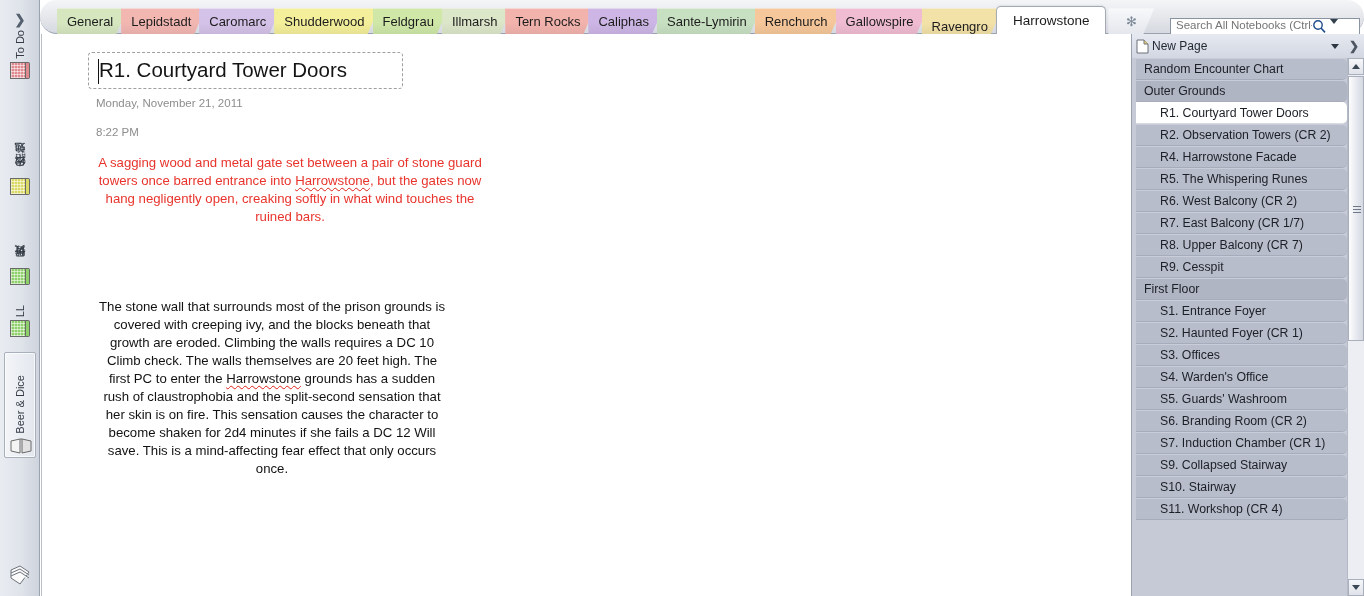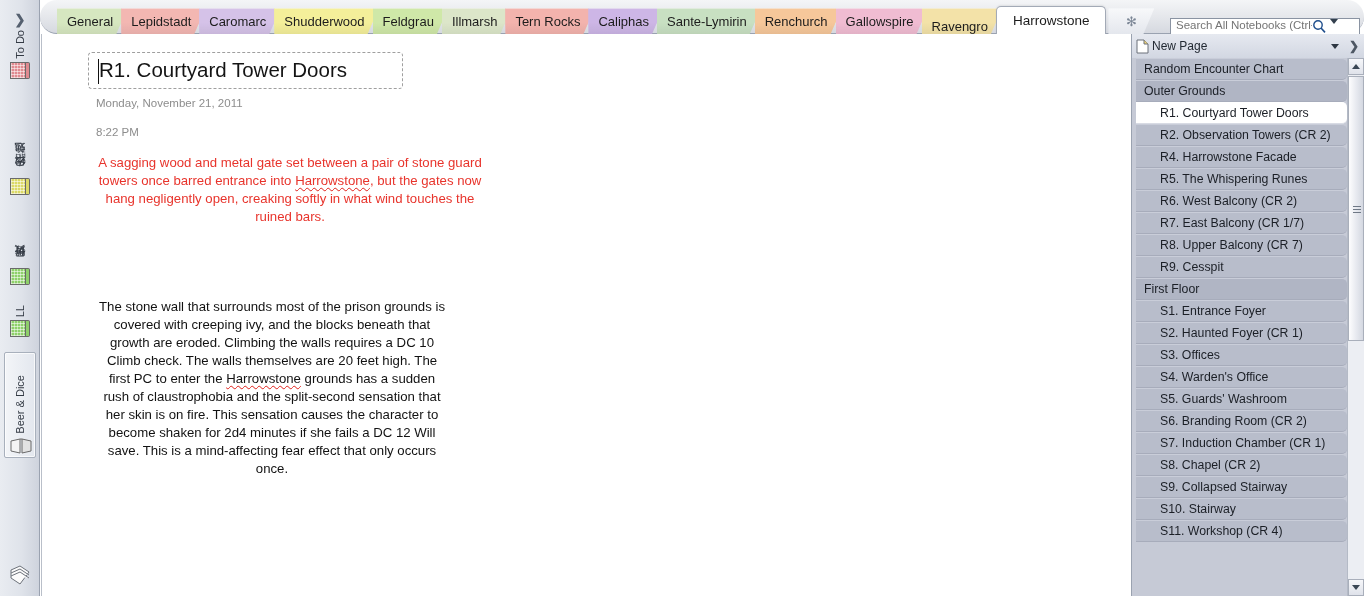--- a/index.html
+++ b/index.html
@@ -493,23 +493,20 @@
         <div class="pg lvl2">
           <span>S5. Guards' Washroom</span>
         </div>
         <div class="pg lvl2">
           <span>S6. Branding Room (CR 2)</span>
         </div>
         <div class="pg lvl2">
           <span>S7. Induction Chamber (CR 1)</span>
         </div>
         <div class="pg lvl2">
-          <span>S8. Chapel (CR 2)</span>
-        </div>
-        <div class="pg lvl2">
           <span>S9. Collapsed Stairway</span>
         </div>
         <div class="pg lvl2">
           <span>S10. Stairway</span>
         </div>
         <div class="pg lvl2">
           <span>S11. Workshop (CR 4)</span>
         </div>
       </div>
 

